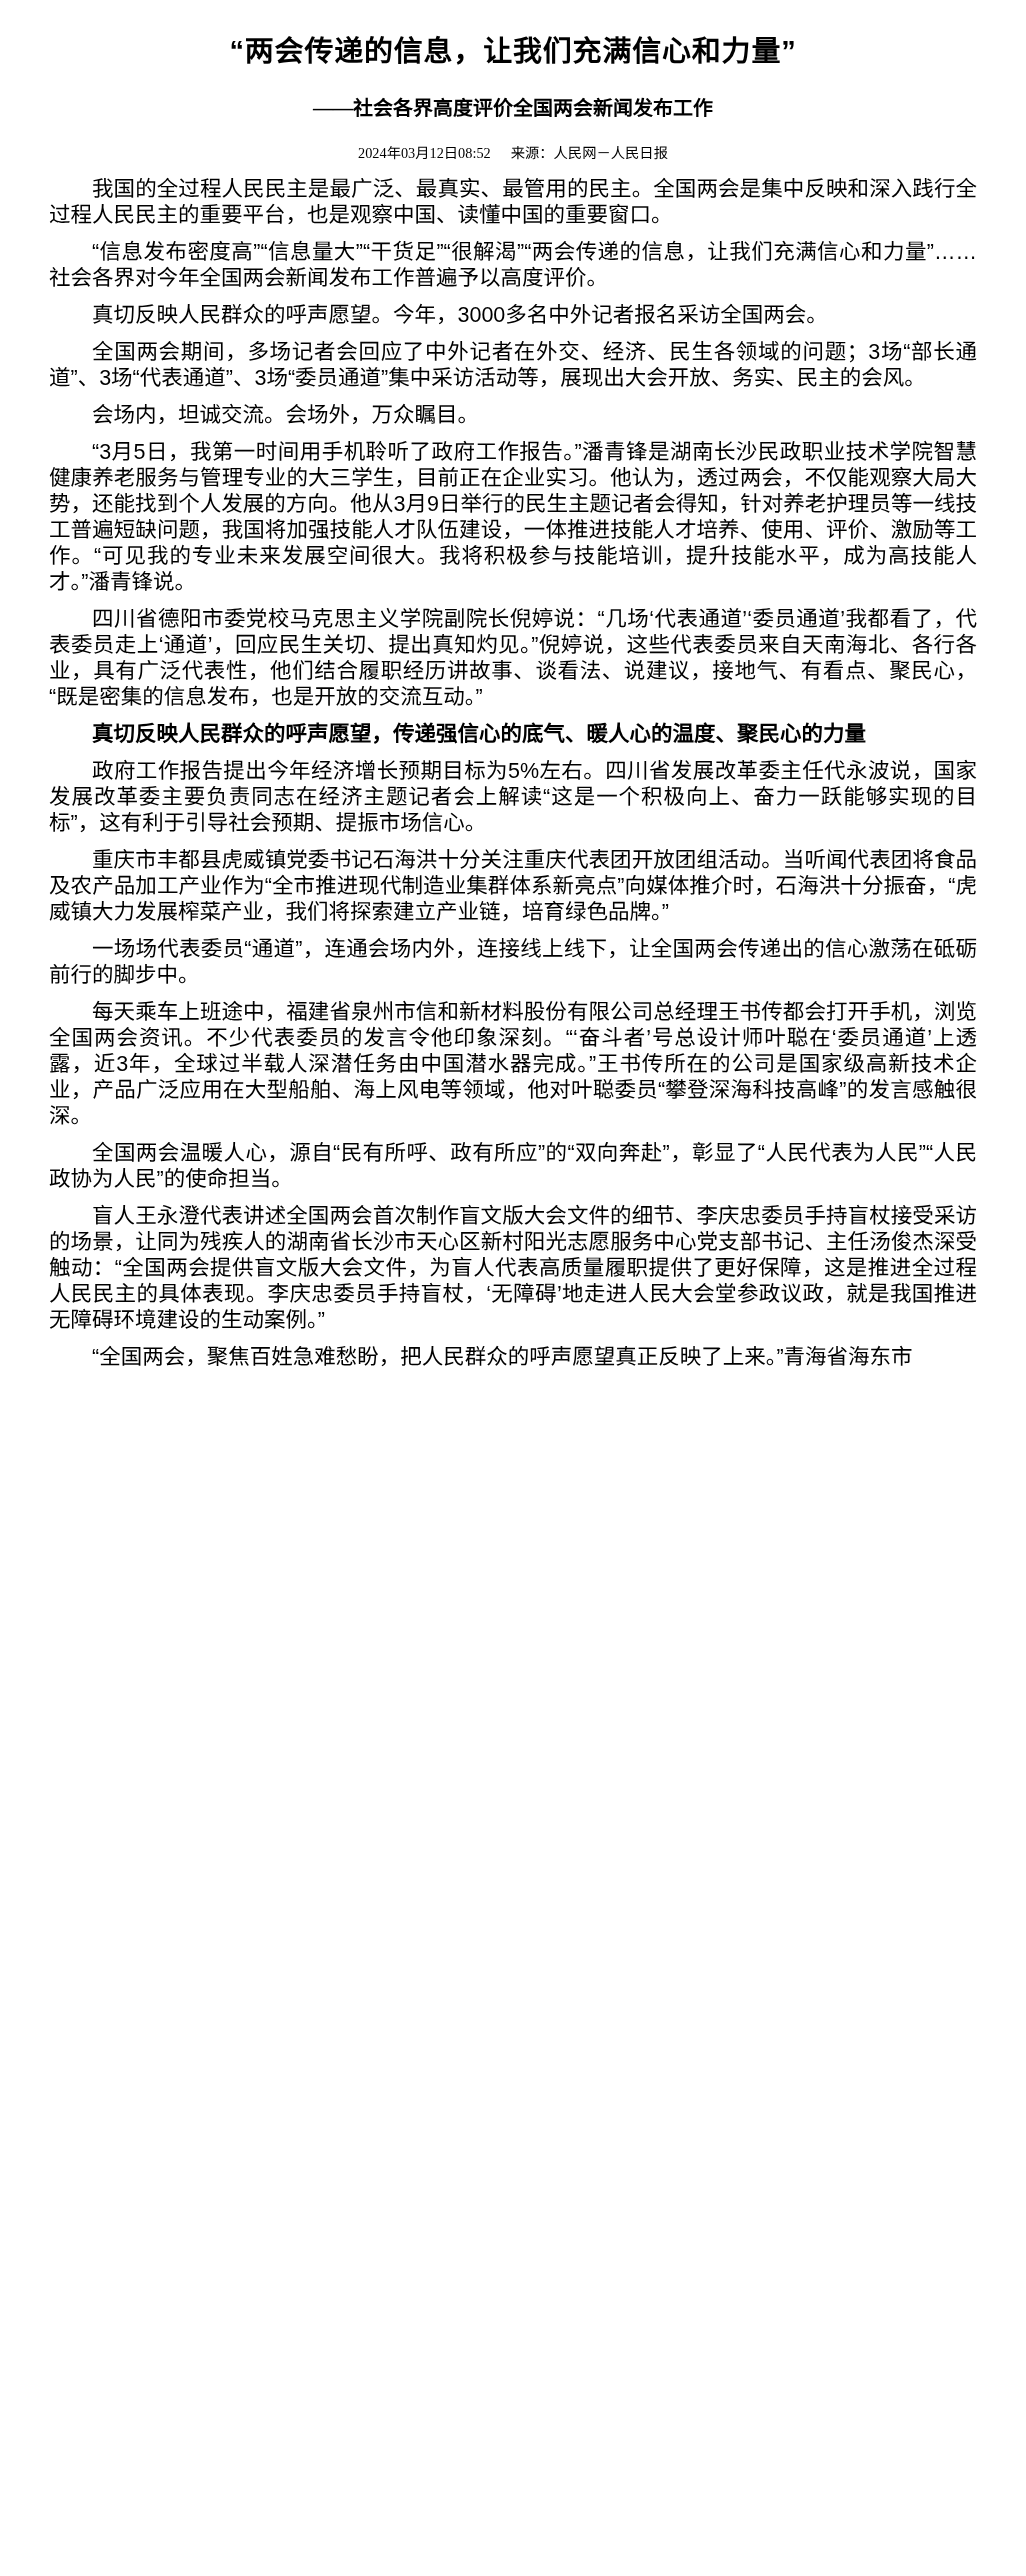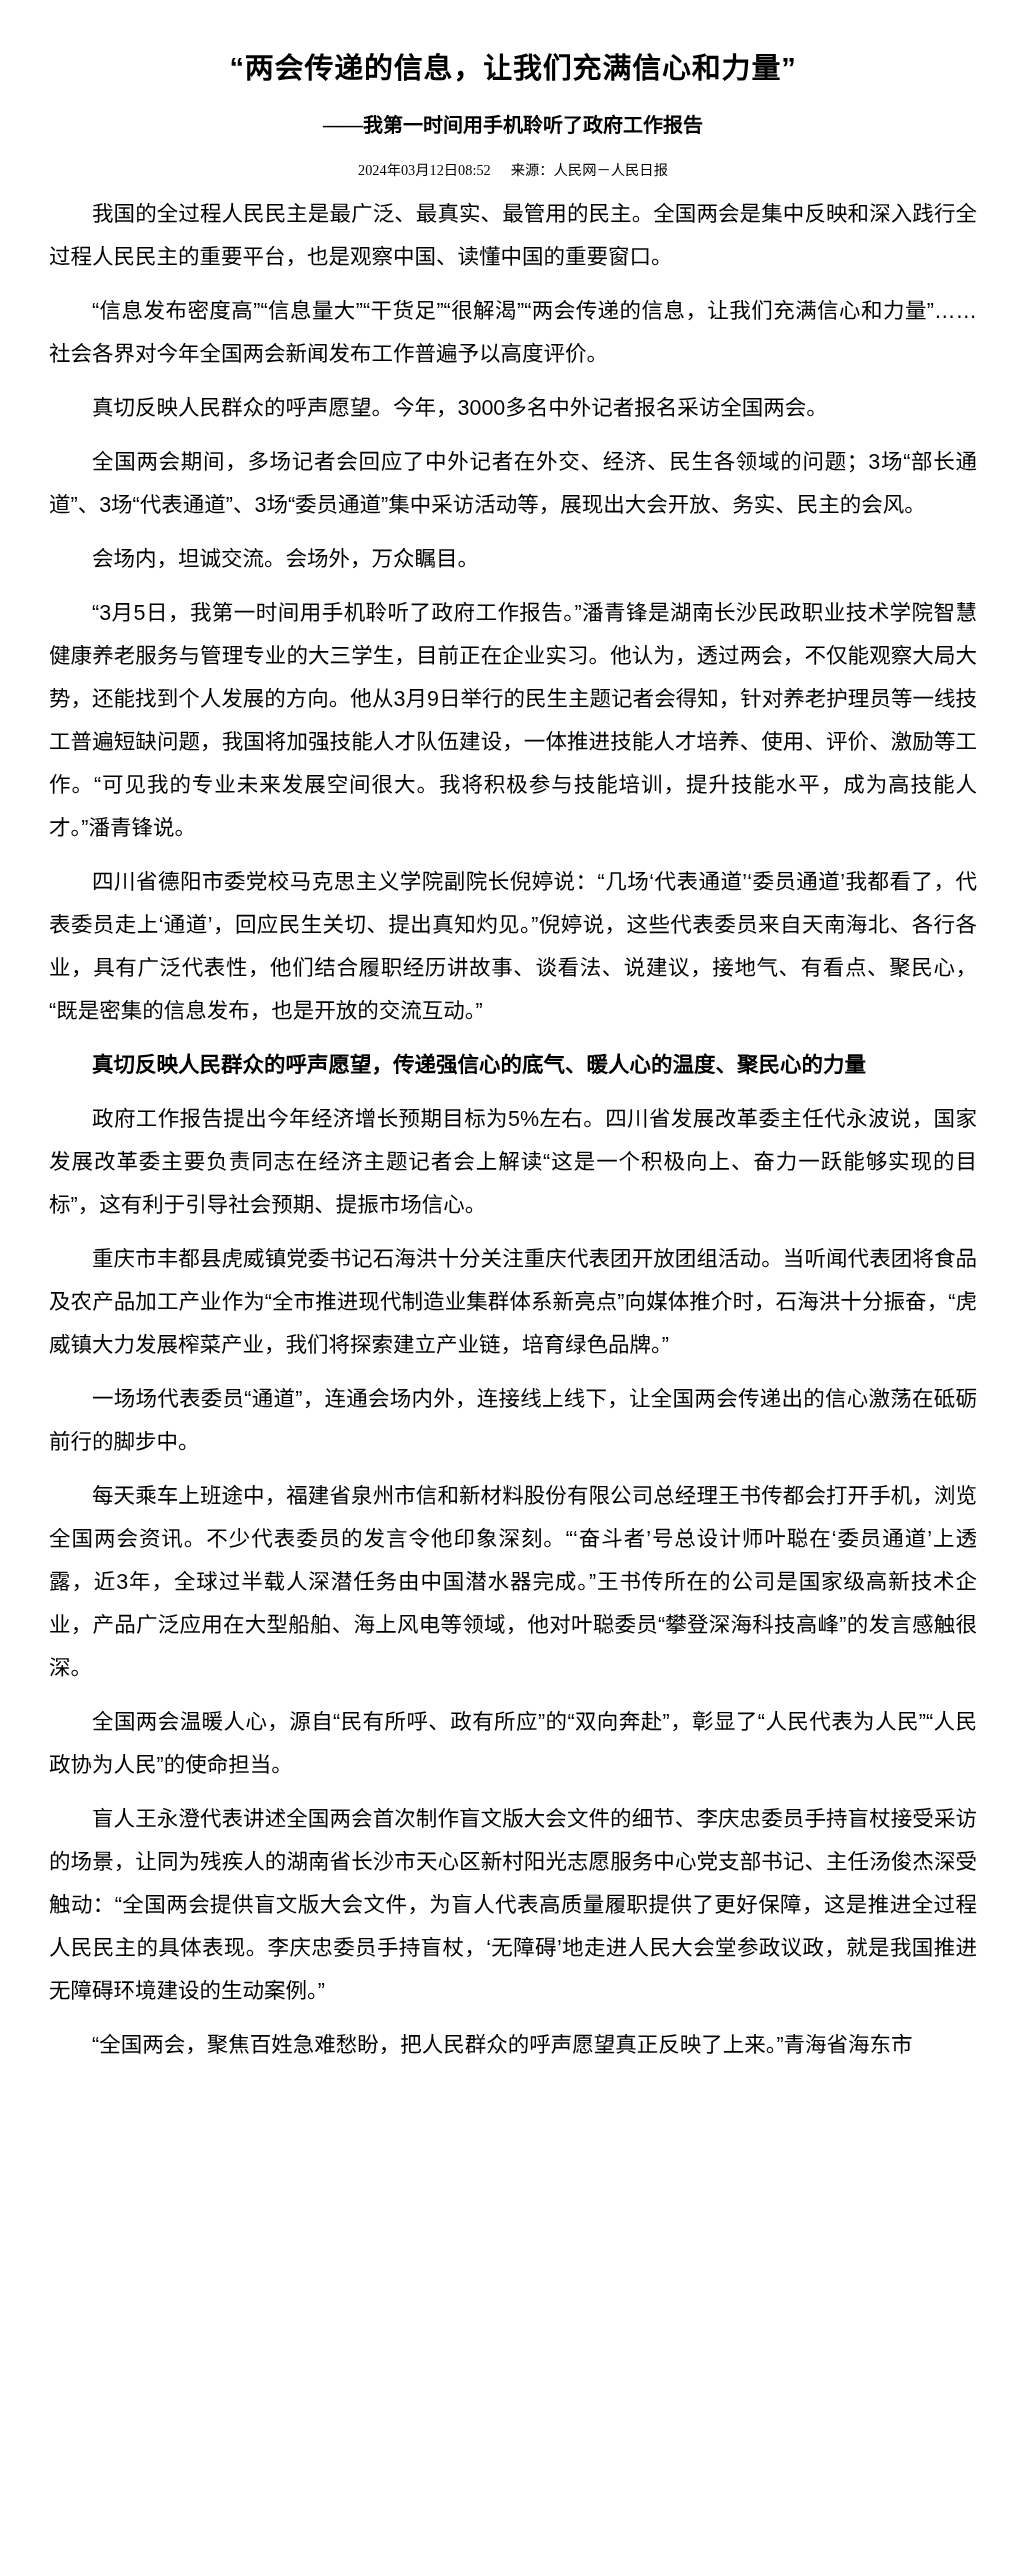--- a/index.html
+++ b/index.html
@@ -8,21 +8,21 @@
       background: #ffffff;
     }
     .page {
       position: relative;
       width: 1026px;
       height: 2576px;
       margin: 0 auto;
       background: #ffffff;
       overflow: hidden;
       box-sizing: border-box;
-      padding-top: 50px;
+      padding-top: 33px;
       color: #000000;
       font-family: "Liberation Sans", sans-serif;
     }
     .article-title {
       margin: 0;
       text-align: center;
       font-family: "Liberation Sans", sans-serif;
       font-weight: 700;
       font-size: 29px;
       line-height: 1.3;
@@ -53,40 +53,40 @@
       align-items: baseline;
       gap: 20px;
       font-family: "Liberation Serif", serif;
       font-size: 14.3px;
       line-height: 17.5px;
       color: #000000;
     }
     .article-body {
       margin: 13.5px 49px 0 49px;
       font-size: 21.5px;
-      line-height: 43px;
+      line-height: 26px;
       text-align: justify;
       color: #000000;
     }
     .article-body p {
       margin: 0 0 11px 0;
       text-indent: 2em;
     }
     .article-body p.section-heading {
       font-weight: 700;
     }
   </style>
 </head>
 <body>
 
 <div class="page">
 
   <h1 class="article-title">“两会传递的信息，让我们充满信心和力量”</h1>
 
-  <h2 class="article-subtitle">——我第一时间用手机聆听了政府工作报告</h2>
+  <h2 class="article-subtitle">——社会各界高度评价全国两会新闻发布工作</h2>
 
 
   <div class="meta-row">
     <span>2024年03月12日08:52</span>
     <span>来源：人民网－人民日报</span>
   </div>
 
   <div class="article-body">
     <p>我国的全过程人民民主是最广泛、最真实、最管用的民主。全国两会是集中反映和深入践行全过程人民民主的重要平台，也是观察中国、读懂中国的重要窗口。</p>
     <p>“信息发布密度高”“信息量大”“干货足”“很解渴”“两会传递的信息，让我们充满信心和力量”……社会各界对今年全国两会新闻发布工作普遍予以高度评价。</p>

